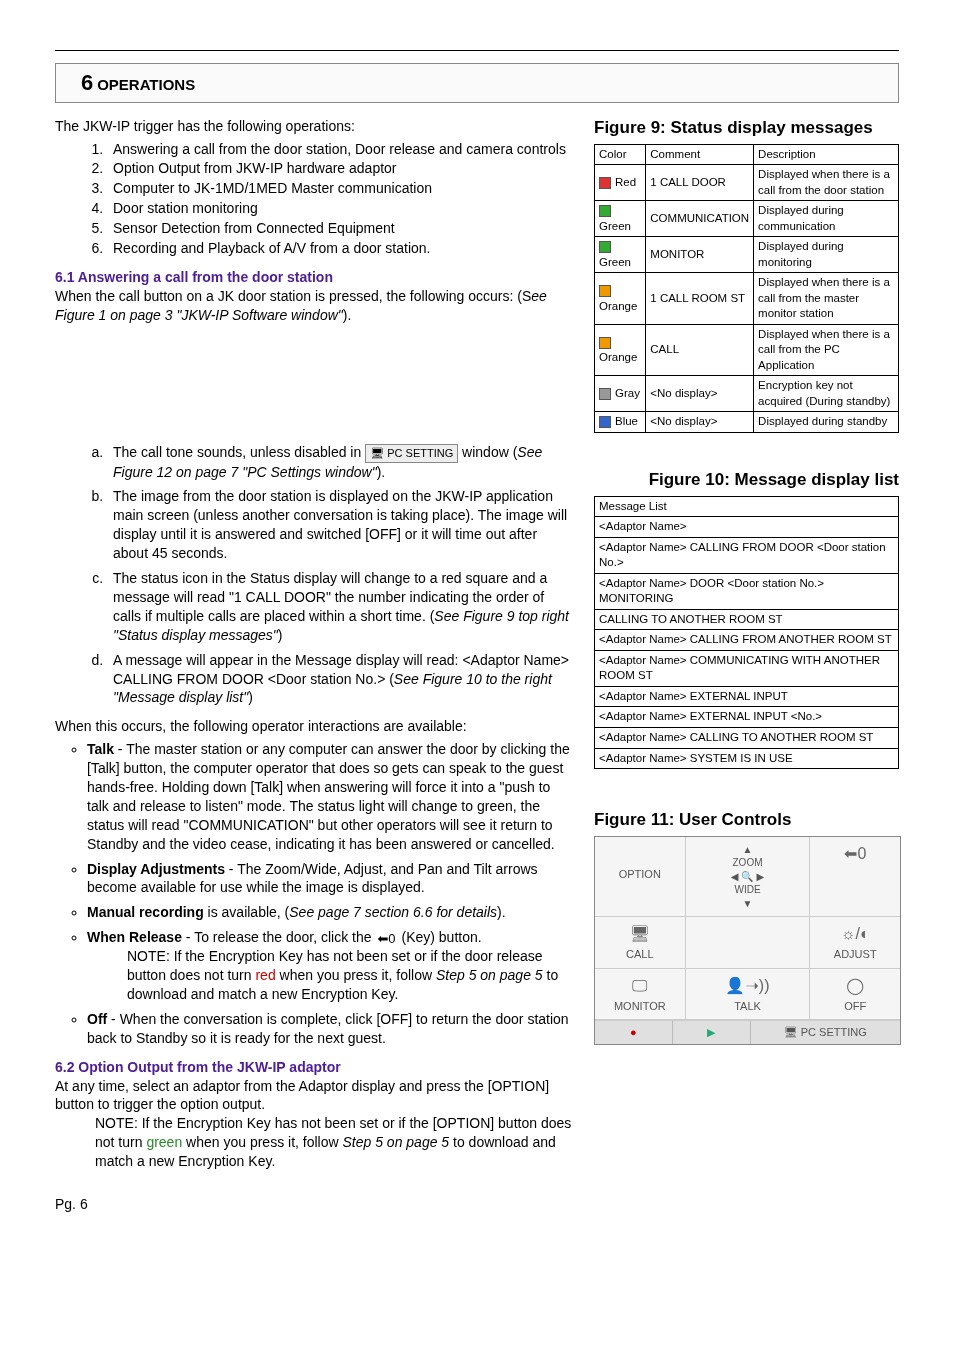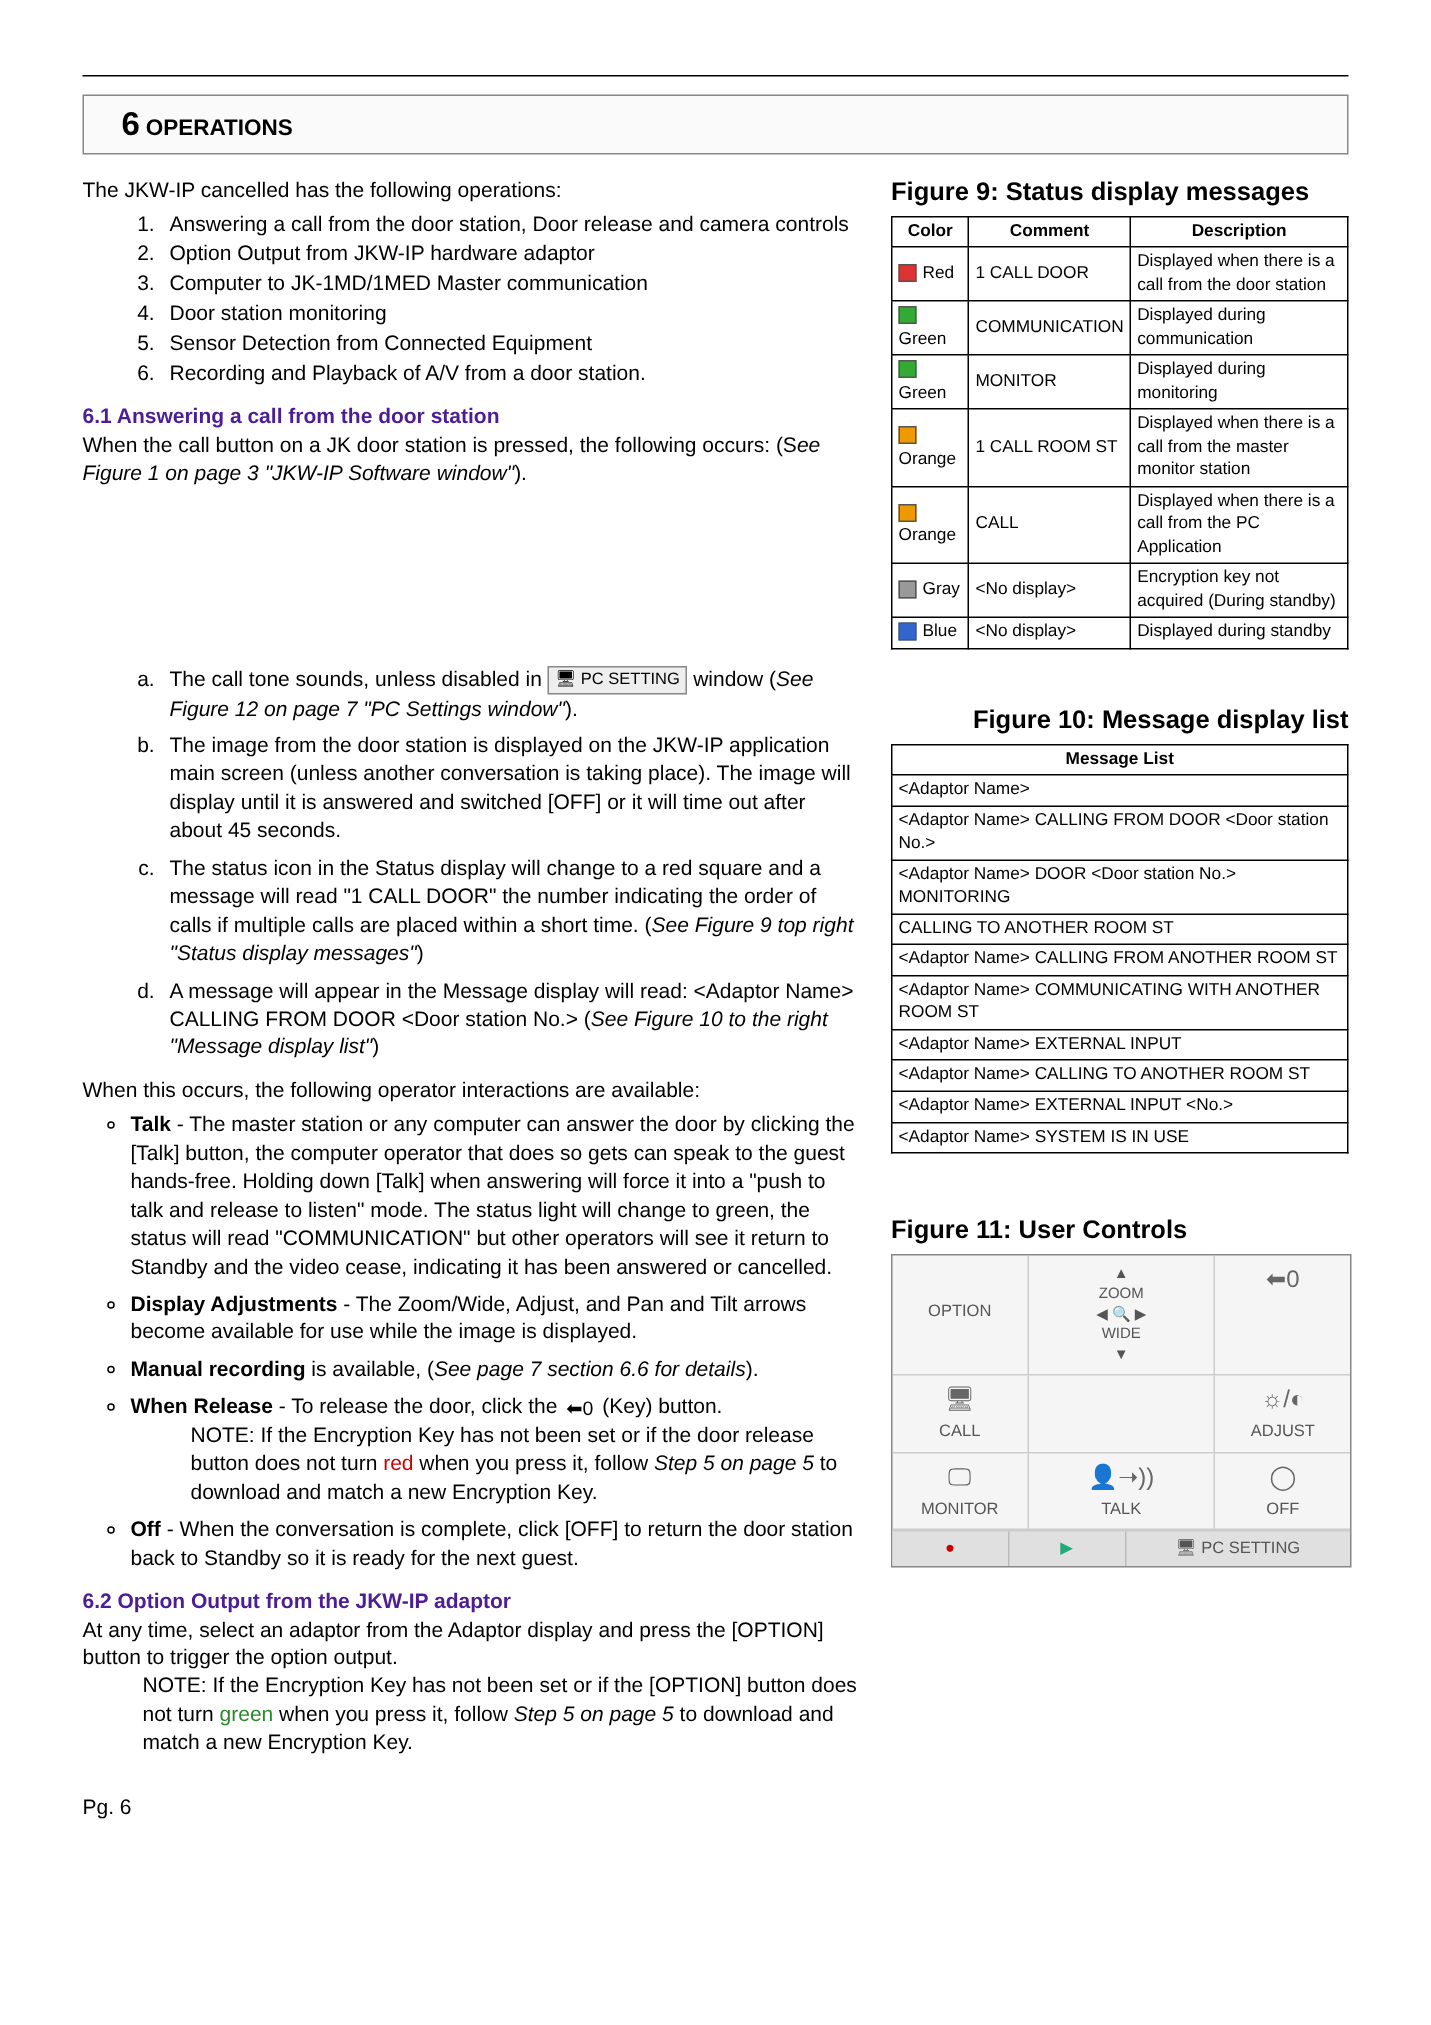--- a/index.html
+++ b/index.html
@@ -50,22 +50,21 @@
     font-size: 11.5px;
   }
   table.status-tbl th, table.status-tbl td,
   table.msg-tbl th, table.msg-tbl td {
     border: 1px solid #000;
     padding: 2px 4px;
     text-align: left;
     vertical-align: middle;
   }
   table.status-tbl th, table.msg-tbl th {
-    font-weight: bold;
-    text-align: center;
+    font-weight: normal;
   }
   .swatch {
     display: inline-block;
     width: 10px; height: 10px;
     border: 1px solid #555;
     margin-right: 4px;
     vertical-align: middle;
   }
   .btn-inline {
     display: inline-block;
@@ -105,21 +104,21 @@
 
 <hr class="top-rule">
 
 <div class="section-header">
   <span class="num">6</span>
   <span class="title">OPERATIONS</span>
 </div>
 
 <div class="two-col">
   <div class="left-col">
-    <div>The JKW-IP cancelled has the following operations:</div>
+    <div>The JKW-IP trigger has the following operations:</div>
     <ol class="num-list">
       <li>Answering a call from the door station, Door release and camera controls</li>
       <li>Option Output from JKW-IP hardware adaptor</li>
       <li>Computer to JK-1MD/1MED Master communication</li>
       <li>Door station monitoring</li>
       <li>Sensor Detection from Connected Equipment</li>
       <li>Recording and Playback of A/V from a door station.</li>
     </ol>
 
     <div class="blue">6.1      Answering a call from the door station</div>
@@ -235,24 +234,24 @@
       <tr>
             <td>&lt;Adaptor Name&gt; CALLING FROM ANOTHER ROOM ST</td>
           </tr>
       <tr>
             <td>&lt;Adaptor Name&gt; COMMUNICATING WITH ANOTHER ROOM ST</td>
           </tr>
       <tr>
             <td>&lt;Adaptor Name&gt; EXTERNAL INPUT</td>
           </tr>
       <tr>
+            <td>&lt;Adaptor Name&gt; EXTERNAL INPUT &lt;No.&gt;</td>
+          </tr>
+      <tr>
             <td>&lt;Adaptor Name&gt; CALLING TO ANOTHER ROOM ST</td>
-          </tr>
-      <tr>
-            <td>&lt;Adaptor Name&gt; EXTERNAL INPUT &lt;No.&gt;</td>
           </tr>
       <tr>
             <td>&lt;Adaptor Name&gt; SYSTEM IS IN USE</td>
           </tr>
     </tbody>
       </table>
 
     <div style="height:40px;"></div>
     <div class="fig-caption">Figure 11: User Controls</div>
     <div class="user-controls">

